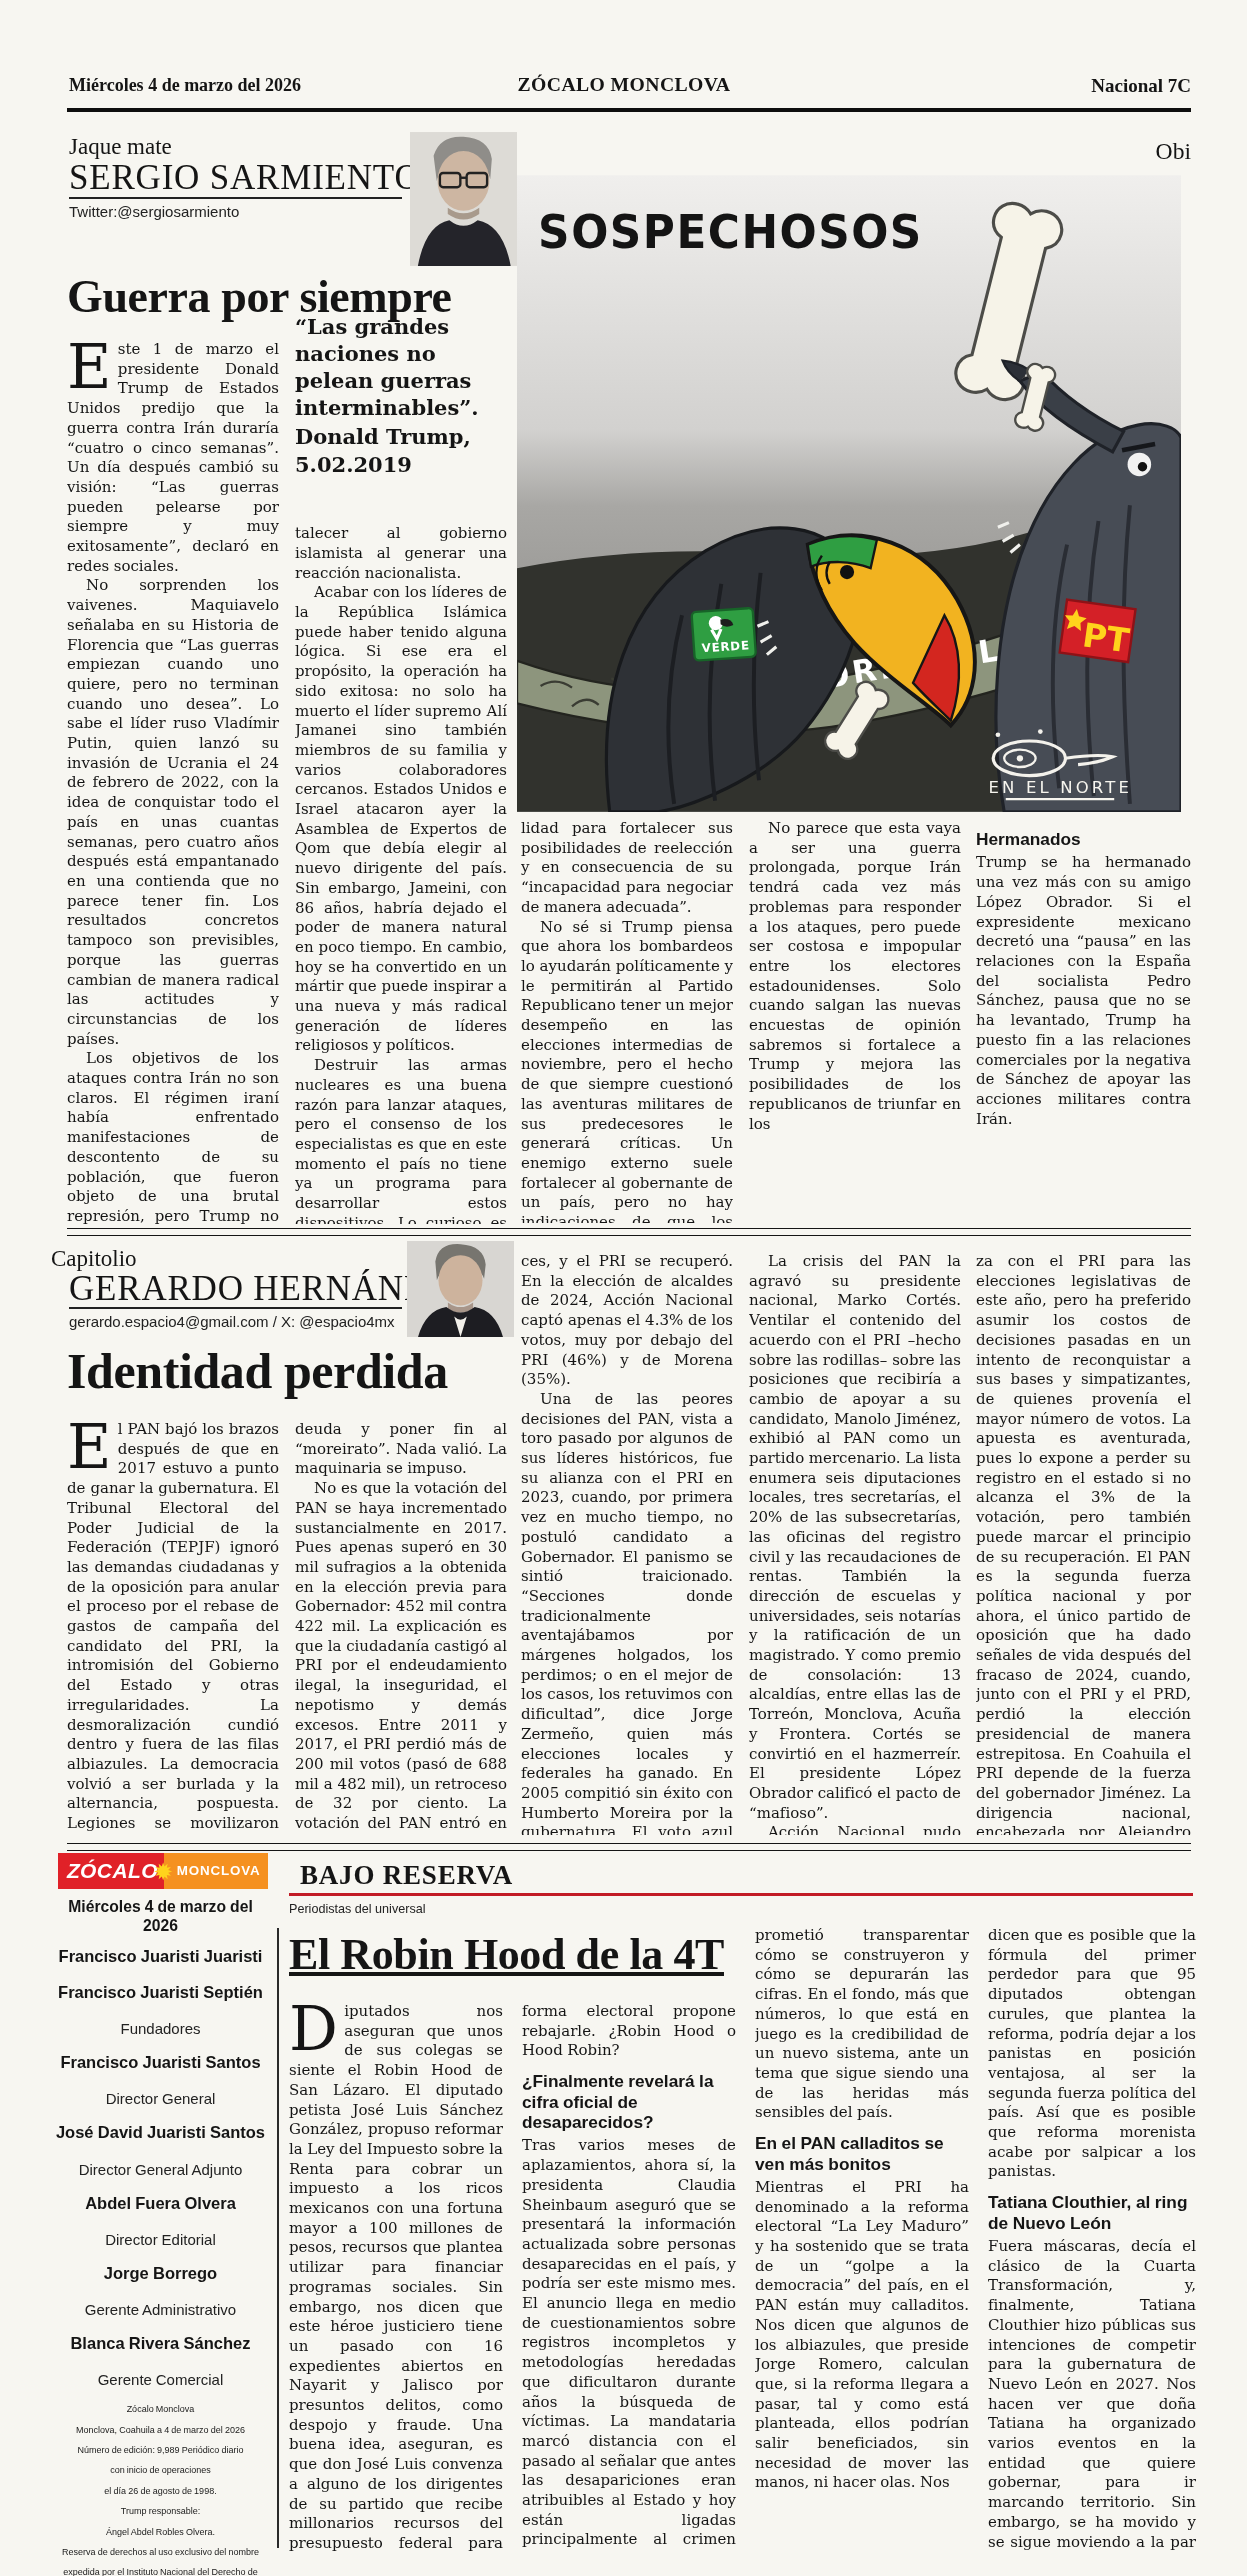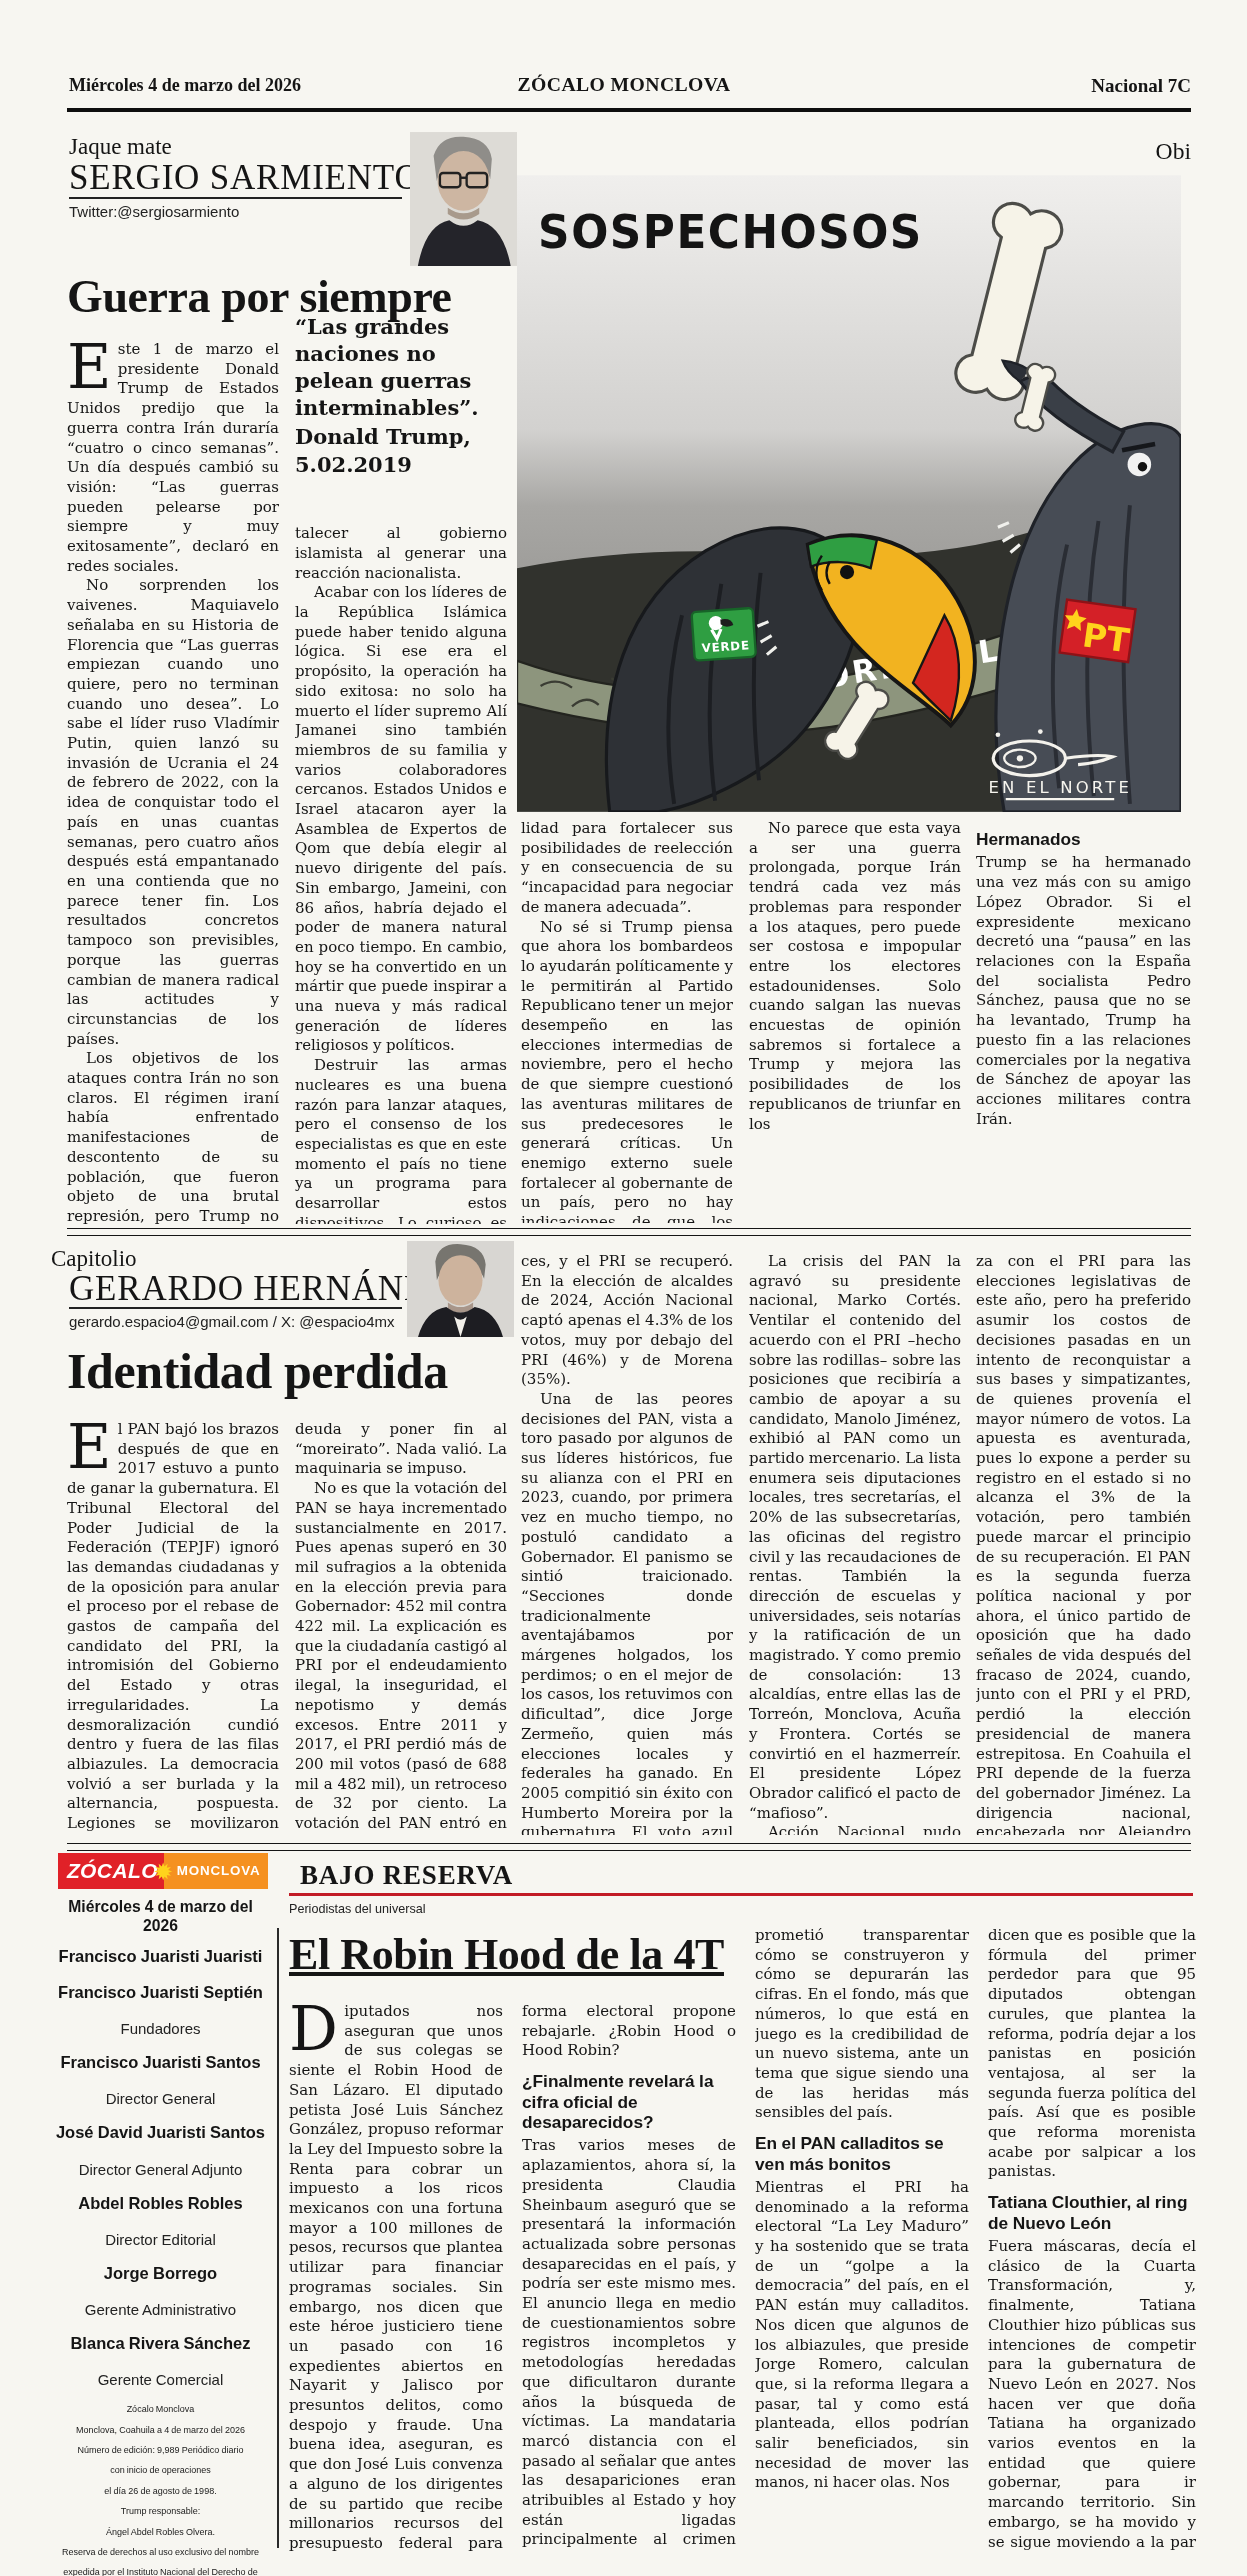--- a/index.html
+++ b/index.html
@@ -251,21 +251,21 @@
     </div>
     <div>
         <p class="para mdate">Miércoles 4 de marzo del 2026</p>
         <p class="para gname">Francisco Juaristi Juaristi</p>
         <p class="para gname2">Francisco Juaristi Septién</p>
         <p class="para role">Fundadores</p>
         <p class="para gname">Francisco Juaristi Santos</p>
         <p class="para role">Director General</p>
         <p class="para gname">José David Juaristi Santos</p>
         <p class="para role">Director General Adjunto</p>
-        <p class="para gname">Abdel Robles Robles</p>
+        <p class="para gname">Abdel Fuera Olvera</p>
         <p class="para role">Director Editorial</p>
         <p class="para gname">Jorge Borrego</p>
         <p class="para role">Gerente Administrativo</p>
         <p class="para gname">Blanca Rivera Sánchez</p>
         <p class="para role">Gerente Comercial</p>
       </div>
     <div class="legal-block">
         <p class="para legal">Zócalo Monclova</p>
         <p class="para legal">Monclova, Coahuila a 4 de marzo del 2026</p>
         <p class="para legal">Número de edición: 9,989 Periódico diario</p>

